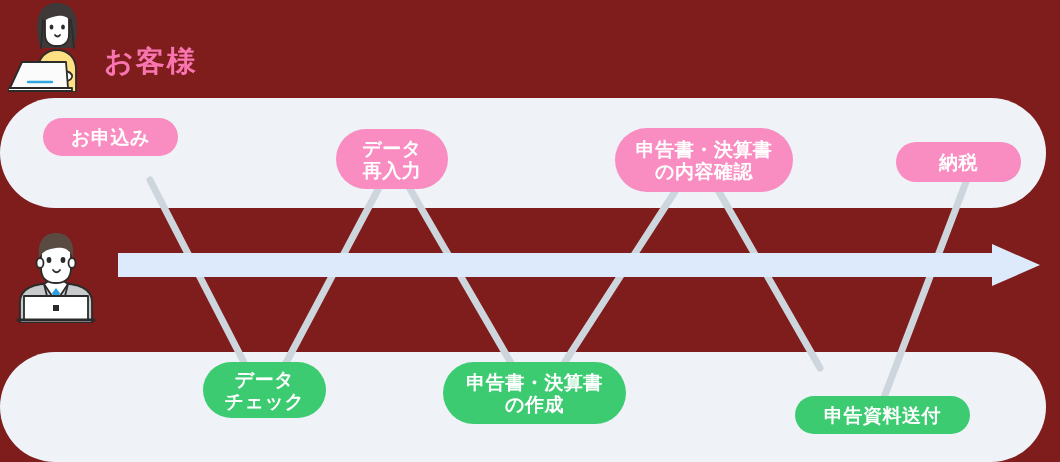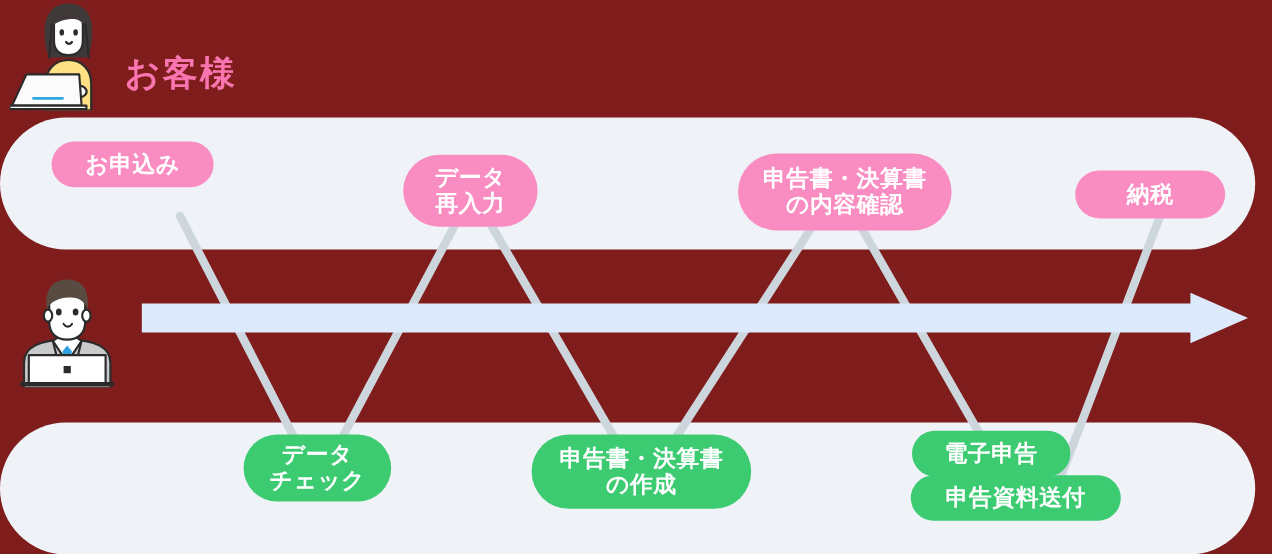--- a/index.html
+++ b/index.html
@@ -194,17 +194,16 @@
 の内容確認</div>
 
   <div class="pill pink one-line" style="left:896px; top:142px; width:125px; height:40px;">納税</div>
 
   <div class="pill green two-line" style="left:203px; top:362px; width:123px; height:56px;">データ
 チェック</div>
 
   <div class="pill green two-line" style="left:443px; top:362px; width:183px; height:62px;">申告書・決算書
 の作成</div>
 
-  <div class="pill green one-line" style="left:760px; top:359px; width:132px; height:38px;">電子申告</div>
-
-  <div class="pill green one-line" style="left:759px; top:396px; width:175px; height:38px;">申告資料送付</div>
+
+  <div class="pill green one-line" style="left:795px; top:396px; width:175px; height:38px;">申告資料送付</div>
 
 </div>
 
 </body></html>

